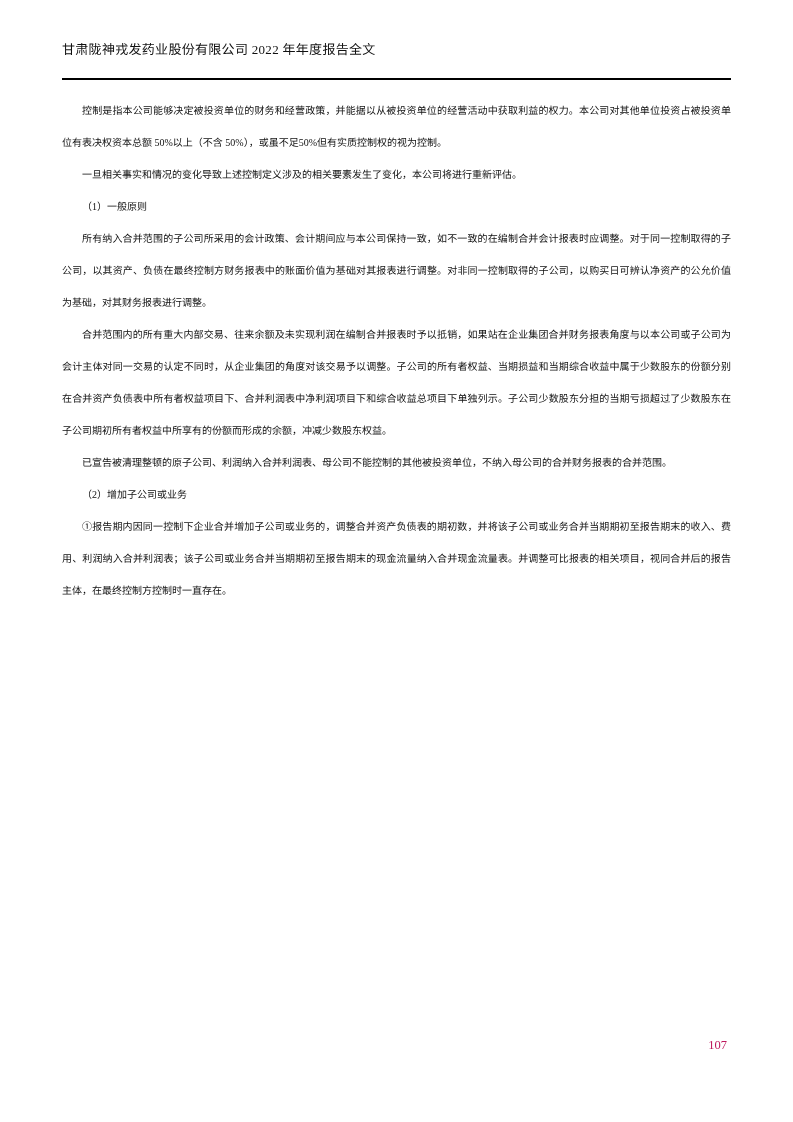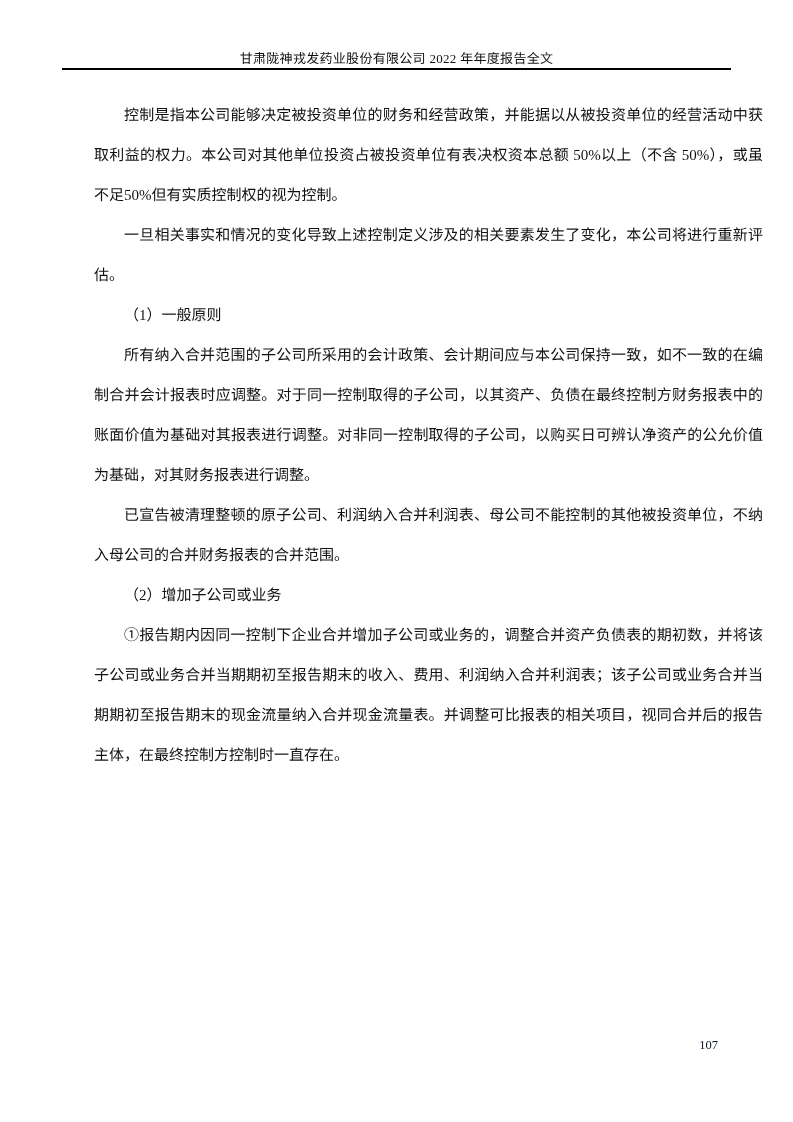--- a/index.html
+++ b/index.html
@@ -15,69 +15,69 @@
     overflow: hidden;
   }
   .page {
     position: absolute;
     inset: 0;
     background: #ffffff;
   }
   .page-header {
     position: absolute;
     left: 62px;
-    top: 50px;
+    top: 41px;
     width: 669px;
-    text-align: center;
+    text-align: left;
     font-size: 13px;
     line-height: 18px;
     color: #111111;
-    padding-bottom: 0;
+    padding-bottom: 19px;
     border-bottom: 2px solid #000000;
     letter-spacing: 0.3px;
   }
   .doc-body {
     position: absolute;
     left: 62px;
     top: 95px;
     width: 669px;
-    font-size: 15px;
-    line-height: 40px;
+    font-size: 10px;
+    line-height: 32px;
     text-align: justify;
     text-justify: inter-ideograph;
     color: #111111;
-    margin-left: 32px;
   }
   .doc-body p {
     text-indent: 2em;
     margin: 0;
     word-break: break-all;
   }
   .page-footer {
     position: absolute;
     top: 1038px;
-    right: 75px;
+    right: 66px;
     font-size: 12.5px;
-    color: #0f172a;
+    color: #be185d;
   }
 </style>
 </head>
 <body>
 
 <div class="page">
 
   <div class="page-header">
     <span>甘肃陇神戎发药业股份有限公司 2022 年年度报告全文</span>
   </div>
 
   <div class="doc-body">
       <p>控制是指本公司能够决定被投资单位的财务和经营政策，并能据以从被投资单位的经营活动中获取利益的权力。本公司对其他单位投资占被投资单位有表决权资本总额 50%以上（不含 50%），或虽不足50%但有实质控制权的视为控制。</p>
       <p>一旦相关事实和情况的变化导致上述控制定义涉及的相关要素发生了变化，本公司将进行重新评估。</p>
       <p>（1）一般原则</p>
       <p>所有纳入合并范围的子公司所采用的会计政策、会计期间应与本公司保持一致，如不一致的在编制合并会计报表时应调整。对于同一控制取得的子公司，以其资产、负债在最终控制方财务报表中的账面价值为基础对其报表进行调整。对非同一控制取得的子公司，以购买日可辨认净资产的公允价值为基础，对其财务报表进行调整。</p>
+      <p>合并范围内的所有重大内部交易、往来余额及未实现利润在编制合并报表时予以抵销，如果站在企业集团合并财务报表角度与以本公司或子公司为会计主体对同一交易的认定不同时，从企业集团的角度对该交易予以调整。子公司的所有者权益、当期损益和当期综合收益中属于少数股东的份额分别在合并资产负债表中所有者权益项目下、合并利润表中净利润项目下和综合收益总项目下单独列示。子公司少数股东分担的当期亏损超过了少数股东在子公司期初所有者权益中所享有的份额而形成的余额，冲减少数股东权益。</p>
       <p>已宣告被清理整顿的原子公司、利润纳入合并利润表、母公司不能控制的其他被投资单位，不纳入母公司的合并财务报表的合并范围。</p>
       <p>（2）增加子公司或业务</p>
       <p>①报告期内因同一控制下企业合并增加子公司或业务的，调整合并资产负债表的期初数，并将该子公司或业务合并当期期初至报告期末的收入、费用、利润纳入合并利润表；该子公司或业务合并当期期初至报告期末的现金流量纳入合并现金流量表。并调整可比报表的相关项目，视同合并后的报告主体，在最终控制方控制时一直存在。</p>
     </div>
 
   <div class="page-footer">107</div>
 
 </div>
 
 </body></html>

